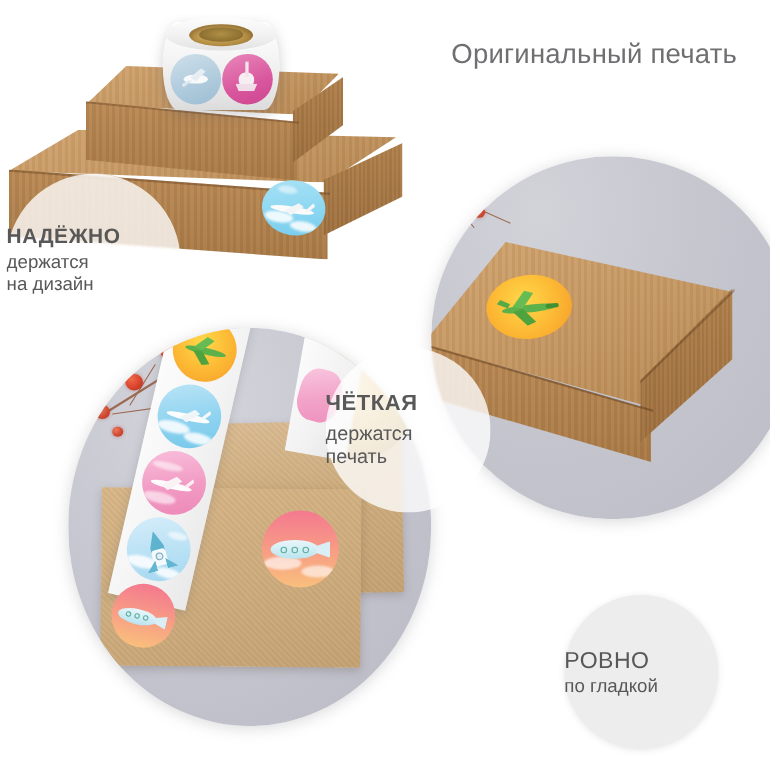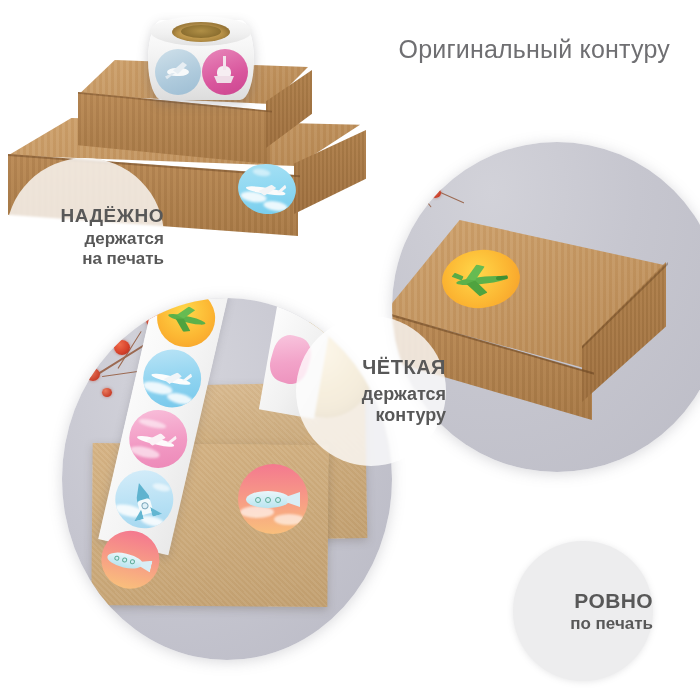--- a/index.html
+++ b/index.html
@@ -96,64 +96,64 @@
   
   .strip{
     position:absolute;
     background:linear-gradient(100deg,#fdfdfd 0%,#f4f4f4 55%,#e9e9e9 100%);
     box-shadow:0 3px 9px rgba(110,110,120,.3);
   }
 
   
   .badge{
     position:absolute;border-radius:50%;
-    display:flex;flex-direction:column;align-items:flex-end;justify-content:center;
+    display:flex;flex-direction:column;align-items:flex-start;justify-content:center;
     text-align:center;color:#585858;line-height:1.18;
     box-sizing:border-box;
   }
   .badge.translucent{
     background:rgba(255,255,255,.78);
     backdrop-filter:blur(1px);
   }
   .badge.solid{
     background:#ededee;
     box-shadow:0 1px 6px rgba(120,120,130,.18);
   }
   .badge .l1{font-weight:bold;letter-spacing:.5px;}
-  .badge .l2,.badge .l3,.badge .l4{font-weight:bold;}
+  .badge .l2,.badge .l3,.badge .l4{font-weight:normal;}
 
   
   #badge-reliable{left:6px;top:158px;width:158px;height:158px;}
   #badge-reliable .l1{font-size:19px;margin-bottom:1px;}
   #badge-reliable .l2,#badge-reliable .l3,#badge-reliable .l4{font-size:17px;}
 
   #badge-print{left:296px;top:316px;width:150px;height:150px;}
   #badge-print .l1{font-size:20px;margin-bottom:4px;}
   #badge-print .l2,#badge-print .l3{font-size:18px;}
 
   #badge-cut{left:513px;top:541px;width:140px;height:140px;}
   #badge-cut .l1{font-size:17px;}
-  #badge-cut .l2{font-size:21px;font-weight:bold;letter-spacing:.4px;margin:1px 0;}
+  #badge-cut .l2{font-size:21px;font-weight:normal;letter-spacing:.4px;margin:1px 0;}
   #badge-cut .l3{font-size:17px;}
 
   
   .headline{
     position:absolute;right:30px;top:33px;text-align:right;
     color:#6f6f72;font-size:25px;line-height:1.28;font-weight:normal;
     letter-spacing:.2px;
   }
   .headline .hl2{display:block;}
 </style>
 </head>
 <body>
 
 <div class="stage">
 
   <div class="headline">
-    <span class="hl1">Оригинальный контуру</span>
+    <span class="hl1">Оригинальный печать</span>
   </div>
 
   <div style="position:absolute;left:0;top:0;width:400px;height:270px;">
 
     <div style="position:absolute;left:8px;top:118px;width:352px;height:120px;">
 
       <div class="kraft-top" style="position:absolute;left:0;top:0;width:352px;height:48px;
                   clip-path:polygon(18% 0%, 100% 14%, 82% 100%, 0% 78%);"></div>
 
       <div class="kraft-front" style="position:absolute;left:0;top:36px;width:290px;height:82px;
@@ -380,27 +380,27 @@
       <div style="position:absolute;left:-6px;top:6px;width:56px;height:118px;
                   background:linear-gradient(110deg,#fdfdfd 0%,#f1f1f1 60%,#e4e4e4 100%);
                   transform:rotate(-6deg);"></div>
       <div class="sticker st-pink" style="left:-2px;top:46px;width:38px;height:48px;border-radius:40%;opacity:.9;"></div>
     </div>
   </div>
 
   <div class="badge translucent" id="badge-reliable">
     <div class="l1">НАДЁЖНО</div>
     <div class="l2">держатся</div>
-    <div class="l3">на печать</div>
+    <div class="l3">на дизайн</div>
   </div>
 
   <div class="badge translucent" id="badge-print">
     <div class="l1">ЧЁТКАЯ</div>
     <div class="l2">держатся</div>
-    <div class="l3">контуру</div>
+    <div class="l3">печать</div>
   </div>
 
   <div class="badge solid" id="badge-cut">
     <div class="l2">РОВНО</div>
-    <div class="l3">по печать</div>
+    <div class="l3">по гладкой</div>
   </div>
 
 </div>
 
 </body></html>

